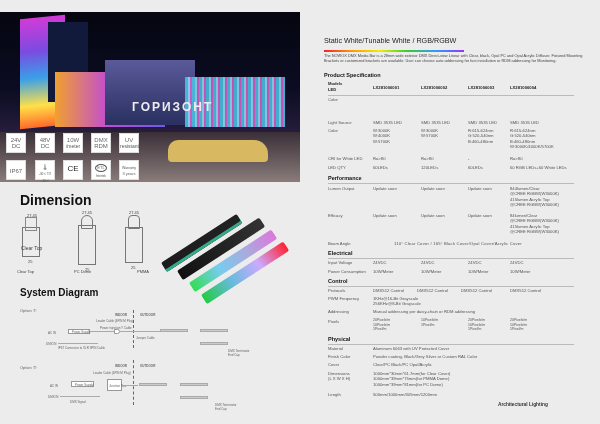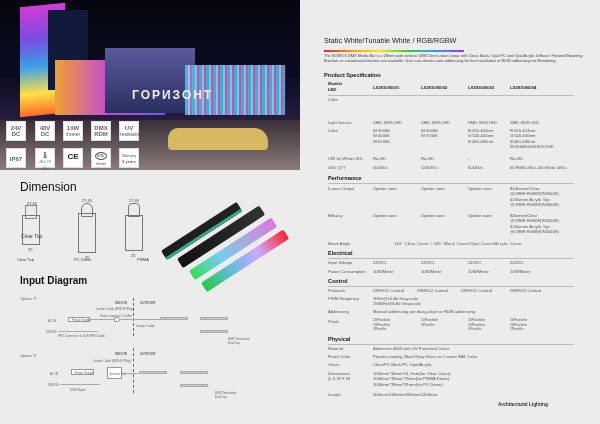--- a/index.html
+++ b/index.html
@@ -1,30 +1,30 @@
 <!DOCTYPE html>
 <html><head>
 <meta charset="utf-8">
 <style>
 *{margin:0;padding:0;box-sizing:border-box}
 body{width:600px;height:424px;background:#ececec;font-family:"Liberation Sans",sans-serif;color:#333;position:relative;overflow:hidden}
-.left{position:absolute;left:0;top:0;width:300px;height:353px}
+.left{position:absolute;left:0;top:12px;width:300px;height:353px}
 .hero{position:absolute;left:0;top:0;width:300px;height:170px;overflow:hidden;background:linear-gradient(180deg,#05060f 0%,#0b0c22 45%,#2a2040 75%,#5a4a4a 100%)}
 .bld1{position:absolute;left:20px;top:5px;width:45px;height:110px;background:linear-gradient(180deg,#d23bd8 0%,#7a4be0 30%,#3aa0e8 55%,#ffe048 80%,#ff6a2a 100%);transform:skewY(-6deg)}
 .bld1b{position:absolute;left:48px;top:10px;width:40px;height:80px;background:#111a3a}
 .bld2{position:absolute;left:55px;top:60px;width:110px;height:55px;background:linear-gradient(90deg,#f0a030,#c04ad8,#6a5ce8)}
 .bld3{position:absolute;left:105px;top:48px;width:90px;height:65px;background:linear-gradient(180deg,#5a5a9a,#2a3060)}
 .bld4{position:absolute;left:185px;top:65px;width:100px;height:50px;background:repeating-linear-gradient(90deg,#4ac8e8 0 3px,#9ae0ff 3px 5px,#e060d0 5px 7px);opacity:.85}
 .sign{position:absolute;left:132px;top:88px;color:#eee;font-size:12px;letter-spacing:2px;font-weight:bold}
 .road{position:absolute;left:0;top:120px;width:300px;height:50px;background:linear-gradient(180deg,#3a2f38,#8a7c7a)}
 .car{position:absolute;left:168px;top:128px;width:100px;height:22px;background:#d8b860;border-radius:10px 14px 4px 4px}
 .badges{position:absolute;left:6px;top:121px;width:135px}
 .badge{position:absolute;width:20px;height:20px;background:#fff;font-size:5px;color:#555;text-align:center;line-height:6px;padding-top:3px;border:1px solid #ddd}
-.badge b{display:block;font-size:6px;font-weight:bold;color:#666}
-.dim-title{position:absolute;left:20px;top:180px;font-size:12px;font-weight:normal;color:#111}
+.badge b{display:block;font-size:6px;font-weight:normal;color:#666}
+.dim-title{position:absolute;left:20px;top:180px;font-size:14px;font-weight:bold;color:#111}
 .dims{position:absolute;left:0;top:195px;width:160px;height:70px}
 .dwg{position:absolute;border:1px solid #777;background:transparent}
 .dlabel{position:absolute;font-size:4px;color:#444}
 .tubes{position:absolute;left:162px;top:180px;width:138px;height:95px}
 .tube{position:absolute;height:11px;border-radius:2px;transform:rotate(-33deg);transform-origin:left center}
 .sys-title{position:absolute;left:20px;top:275px;font-size:10px;font-weight:bold;color:#111}
 .sys{position:absolute;left:0;top:290px;width:300px;height:134px}
 .s-txt{position:absolute;font-size:3px;color:#666;white-space:nowrap}
 .s-box{position:absolute;border:1px solid #999;background:#fff}
 .s-line{position:absolute;background:#aaa;height:1px}
@@ -110,21 +110,21 @@
   <div class="dlabel" style="left:74px;top:257px;font-size:4px">PC Dome</div>
   <div class="dlabel" style="left:137px;top:257px;font-size:4px">PMMA</div>
 
   <div class="tubes">
     <div class="tube" style="left:2px;top:70px;width:90px;background:linear-gradient(90deg,#1c1c1c,#222);box-shadow:inset 0 -3px 0 #3a8;"></div>
     <div class="tube" style="left:18px;top:78px;width:98px;background:linear-gradient(90deg,#111,#333)"></div>
     <div class="tube" style="left:30px;top:90px;width:98px;background:linear-gradient(90deg,#3d5,#7ce,#aad,#d7d)"></div>
     <div class="tube" style="left:42px;top:102px;width:98px;background:linear-gradient(90deg,#2c4,#6bd,#caf,#f23)"></div>
   </div>
 
-  <div class="sys-title">Input Diagram</div>
+  <div class="sys-title">System Diagram</div>
   <div class="sys">
 
     <div class="s-txt" style="left:20px;top:6px;font-size:4px">Option ①</div>
     <div class="s-txt" style="left:115px;top:11px;font-weight:bold">INDOOR</div>
     <div class="s-txt" style="left:140px;top:11px;font-weight:bold">OUTDOOR</div>
     <div class="s-vdash" style="left:133px;top:8px;height:38px"></div>
     <div class="s-txt" style="left:96px;top:17px">Leader Cable (4PIN M Plug)</div>
     <div class="s-txt" style="left:100px;top:24px">Power injection Y Cable</div>
     <div class="s-txt" style="left:48px;top:29px">AC IN</div>
     <div class="s-box" style="left:68px;top:27px;width:22px;height:5px">

